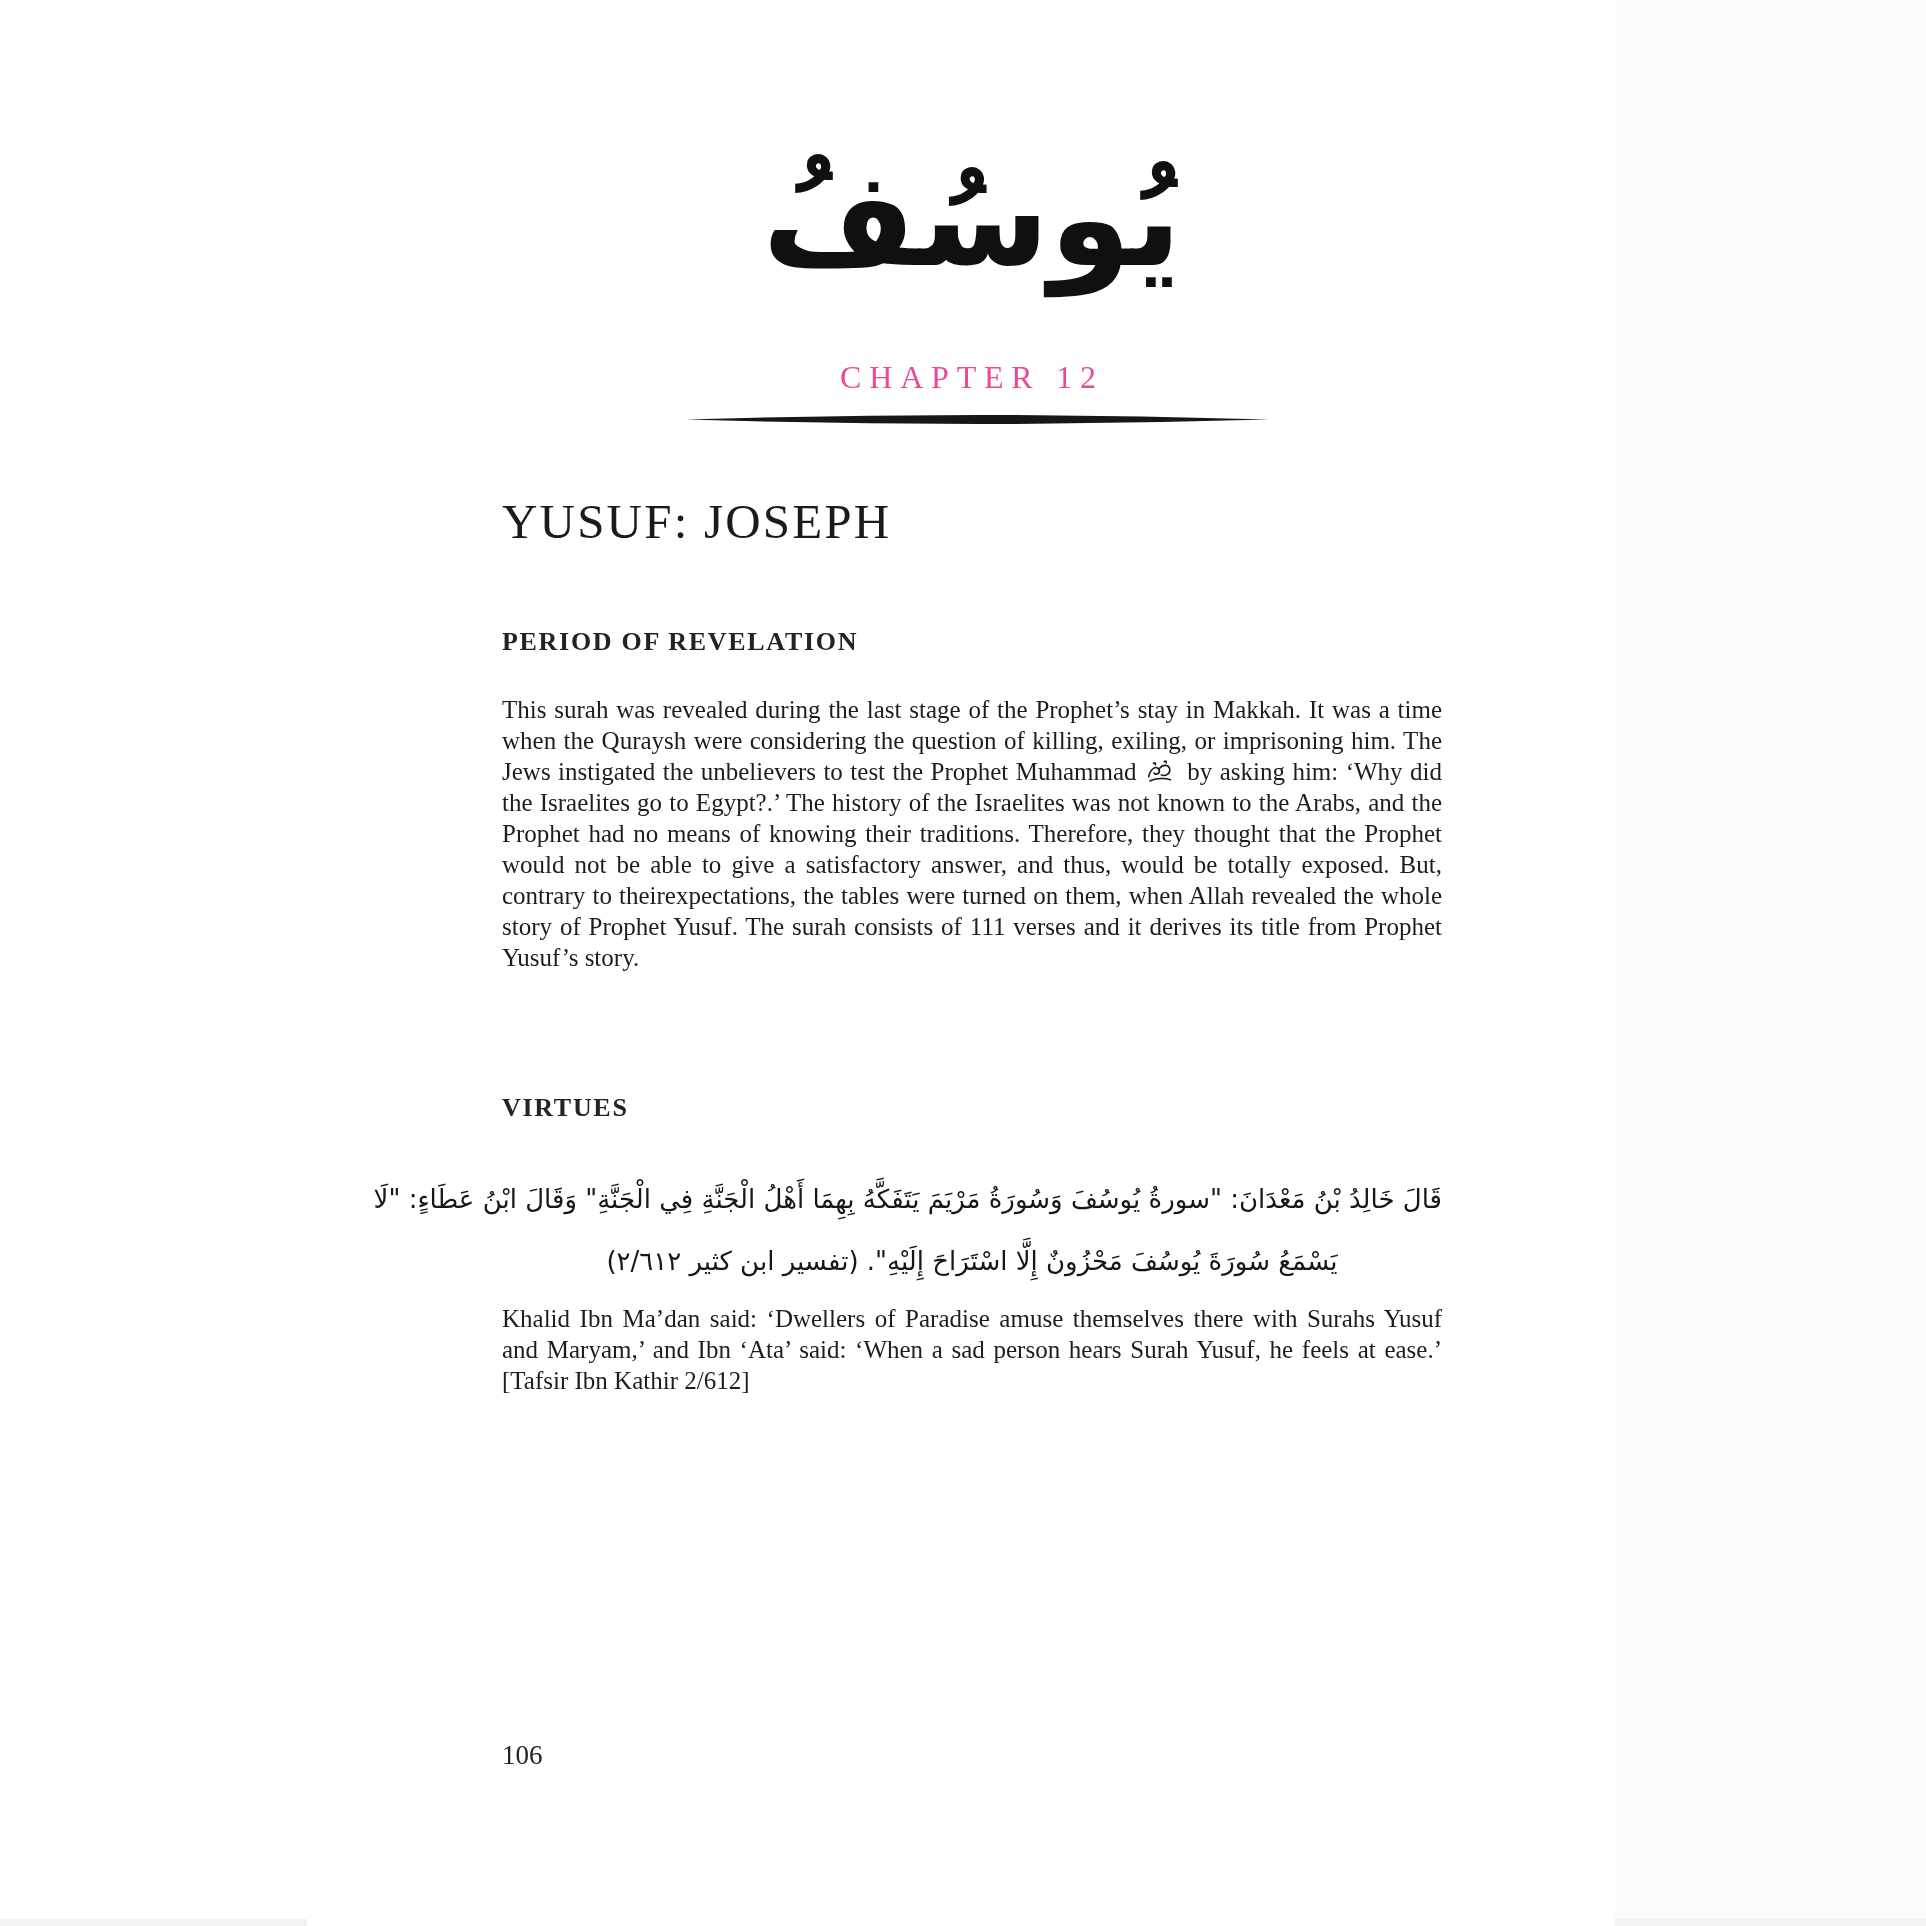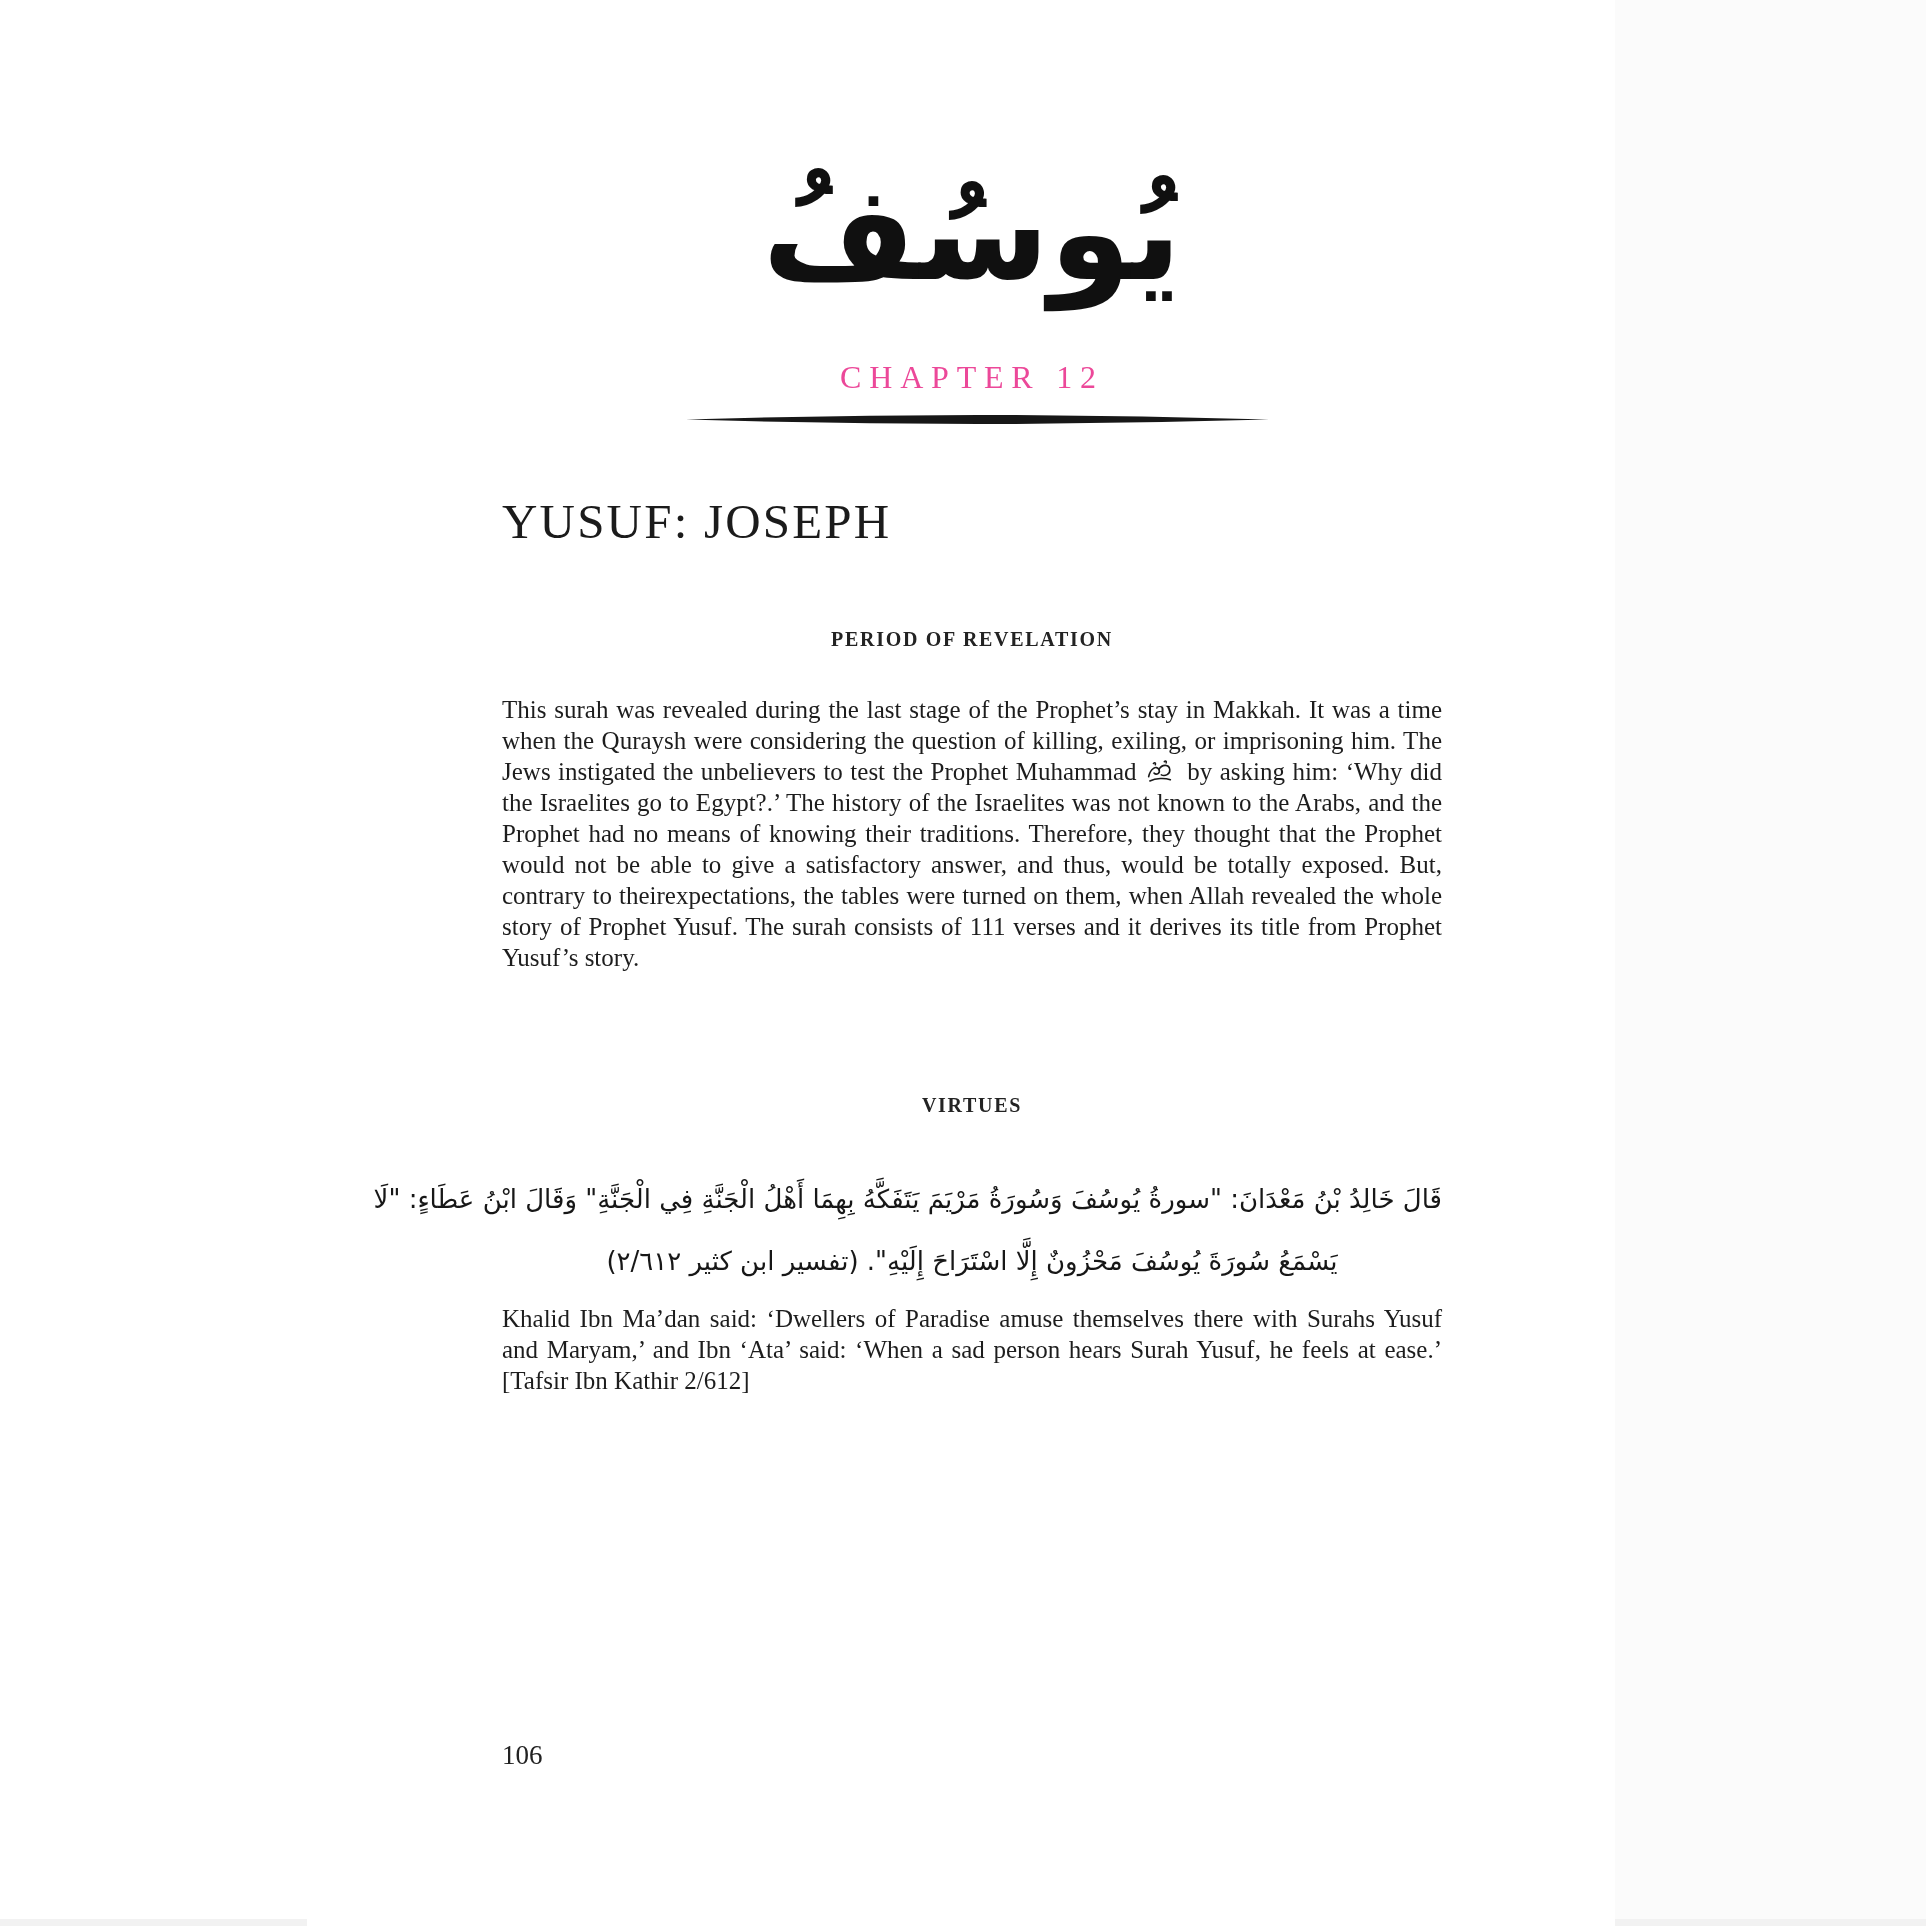--- a/index.html
+++ b/index.html
@@ -40,21 +40,21 @@
   .ghosts i:nth-child(4) { left:841px; top:0;     width:19px; height:83px; }
   .ghosts i:nth-child(5) { left:958px; top:22px;  width:16px; height:53px; }
   .ghosts i:nth-child(6) { left:978px; top:0;     width:19px; height:83px; }
   .ghosts i:nth-child(7) { left:1013px; top:0;     width:16px; height:48px; }
   .ghosts i:nth-child(8) { left:738px; top:68px; width:14.5px; height:22px; }
 
   
   .col { position: absolute; left: 195px; width: 940px; }
 
   .calligraphy {
-    top: 138px;
+    top: 124px;
     text-align: center;
     direction: rtl;
     font-family: "DejaVu Sans", sans-serif;
     font-size: 132px;
     line-height: 1.45;
     color: #101010;
     font-weight: 600;
   }
   .chapter {
     top: 361px;
@@ -76,22 +76,21 @@
     top: 497px;
     margin: 0;
     font-size: 49px;
     font-weight: 400;
     letter-spacing: 2.2px;
     color: #1b1b1b;
     line-height: 1;
   }
   .sect-heading {
     margin: 0;
-    text-align: center;
-    font-size: 20px;
+    font-size: 26px;
     font-weight: 700;
     letter-spacing: 1.7px;
     color: #232323;
     line-height: 1;
   }
   .sect-heading.revelation { top: 629px; }
   .sect-heading.virtues    { top: 1095px; }
 
   .body-par {
     margin: 0;

